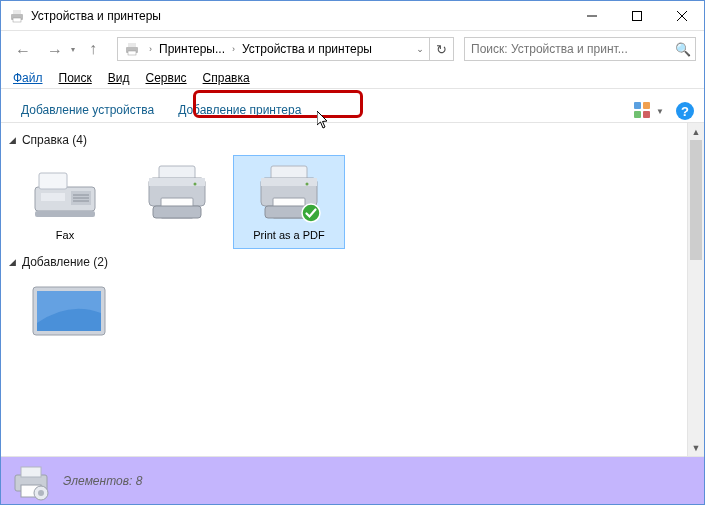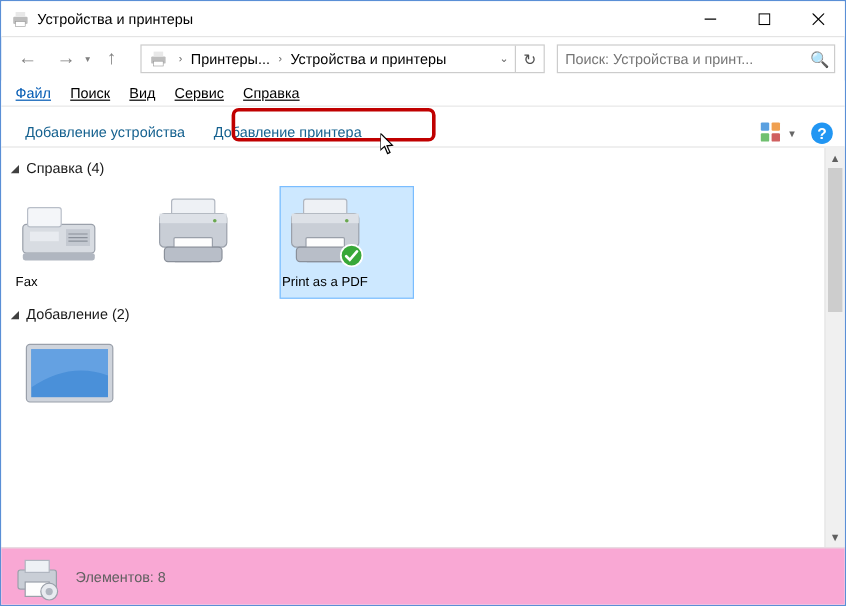--- a/index.html
+++ b/index.html
@@ -47,27 +47,27 @@
 .main { flex: 1; overflow-y: auto; background: #fff; padding: 4px 8px 8px 8px; }
 .scrollbar { width: 17px; background: #f0f0f0; border-left: 1px solid #e4e4e4; display: flex; flex-direction: column; }
 .scroll-btn { height: 17px; display: flex; align-items: center; justify-content: center; font-size: 9px; color: #606060; }
 .scroll-thumb { background: #cdcdcd; margin: 0 2px; flex: 0 0 120px; }
 .scroll-track { flex: 1; }
 
 .group-header { display: flex; align-items: center; font-size: 12px; color: #1a1a1a; margin: 6px 0 8px 0; cursor: default; }
 .group-header .tri { font-size: 9px; margin-right: 6px; color: #404040; }
 
 .items-grid { display: flex; flex-wrap: wrap; gap: 0; }
-.item { width: 112px; display: flex; flex-direction: column; align-items: flex-start; padding: 6px 4px; }
+.item { width: 112px; display: flex; flex-direction: column; align-items: center; padding: 6px 4px; }
 .item.selected { background: #cde8ff; border: 1px solid #7abdff; padding: 5px 1px; }
 .item .iconbox { width: 72px; height: 64px; display: flex; align-items: center; justify-content: center; position: relative; }
 .item .label { font-size: 11px; text-align: center; margin-top: 4px; line-height: 1.25; color: #000; max-width: 100px; }
 
 
-.statusbar { height: 48px; border-top: 1px solid #e4e4e4; display: flex; align-items: center; padding: 4px 10px; background: #f9a8d4; }
+.statusbar { height: 48px; border-top: 1px solid #e4e4e4; display: flex; align-items: center; padding: 4px 10px; background: #c4b5fd; font-style: italic; }
 .status-icon { width: 40px; height: 40px; margin-right: 12px; }
 .status-text { font-size: 12px; color: #606060; }
 
 
 svg.printer { width: 68px; height: 58px; }
 svg.fax { width: 68px; height: 52px; }
 svg.monitor { width: 80px; height: 60px; }
 svg.small-ico { width: 16px; height: 16px; }
 svg.med-ico { width: 20px; height: 20px; }
 </style>

